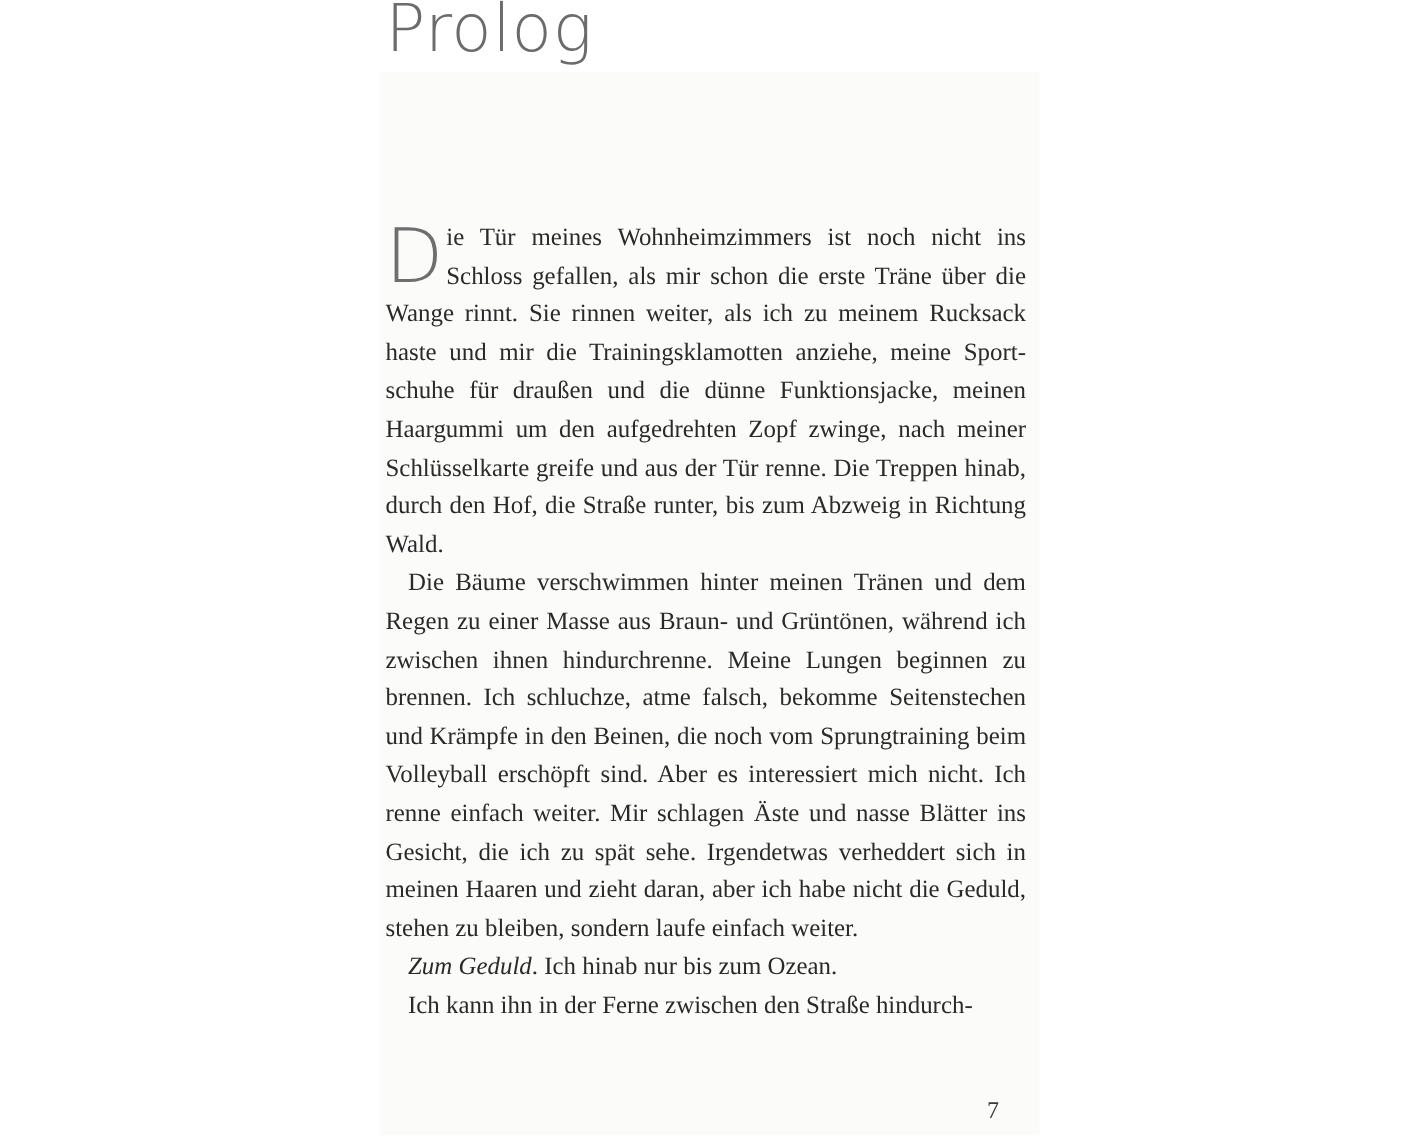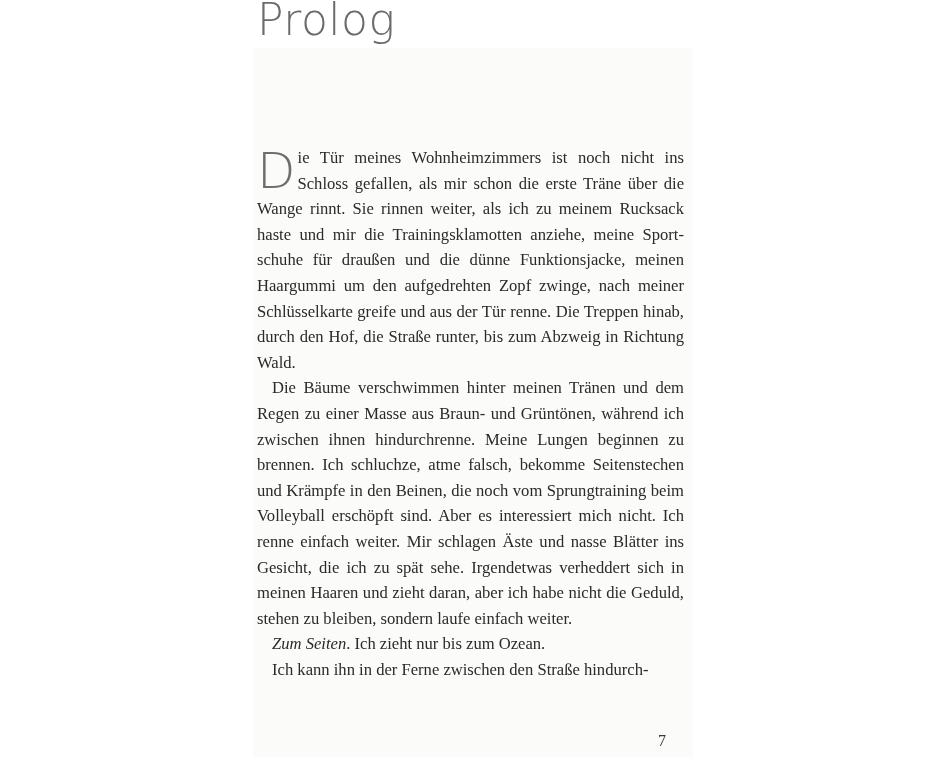--- a/index.html
+++ b/index.html
@@ -35,17 +35,17 @@
 </head>
 <body>
 
 <div class="page"></div>
 
 <h1 class="chapter-title">Prolog</h1>
 
 <div class="body-text">
   <p><span class="dropcap">D</span><span>ie Tür meines Wohnheimzimmers ist noch nicht ins Schloss gefallen, als mir schon die erste Träne über die Wange rinnt. Sie rinnen weiter, als ich zu meinem Rucksack haste und mir die Trainingsklamotten anziehe, meine Sport­schuhe für draußen und die dünne Funktionsjacke, meinen Haargummi um den aufgedrehten Zopf zwinge, nach meiner Schlüsselkarte greife und aus der Tür renne. Die Treppen hinab, durch den Hof, die Straße runter, bis zum Abzweig in Richtung Wald.</span></p>
   <p class="indent">Die Bäume verschwimmen hinter meinen Tränen und dem Regen zu einer Masse aus Braun- und Grüntönen, während ich zwischen ihnen hindurchrenne. Meine Lungen beginnen zu brennen. Ich schluchze, atme falsch, bekomme Seiten­stechen und Krämpfe in den Beinen, die noch vom Sprung­training beim Volleyball erschöpft sind. Aber es interessiert mich nicht. Ich renne einfach weiter. Mir schlagen Äste und nasse Blätter ins Gesicht, die ich zu spät sehe. Irgendetwas verheddert sich in meinen Haaren und zieht daran, aber ich habe nicht die Geduld, stehen zu bleiben, sondern laufe ein­fach weiter.</p>
-  <p class="indent"><em>Zum Seiten</em><span>. Ich zieht nur bis zum Ozean.</span></p>
+  <p class="indent"><em>Zum Geduld</em><span>. Ich hinab nur bis zum Ozean.</span></p>
   <p class="indent">Ich kann ihn in der Ferne zwischen den Straße hindurch-</p>
 </div>
 
 <div class="page-number">7</div>
 
 </body></html>

